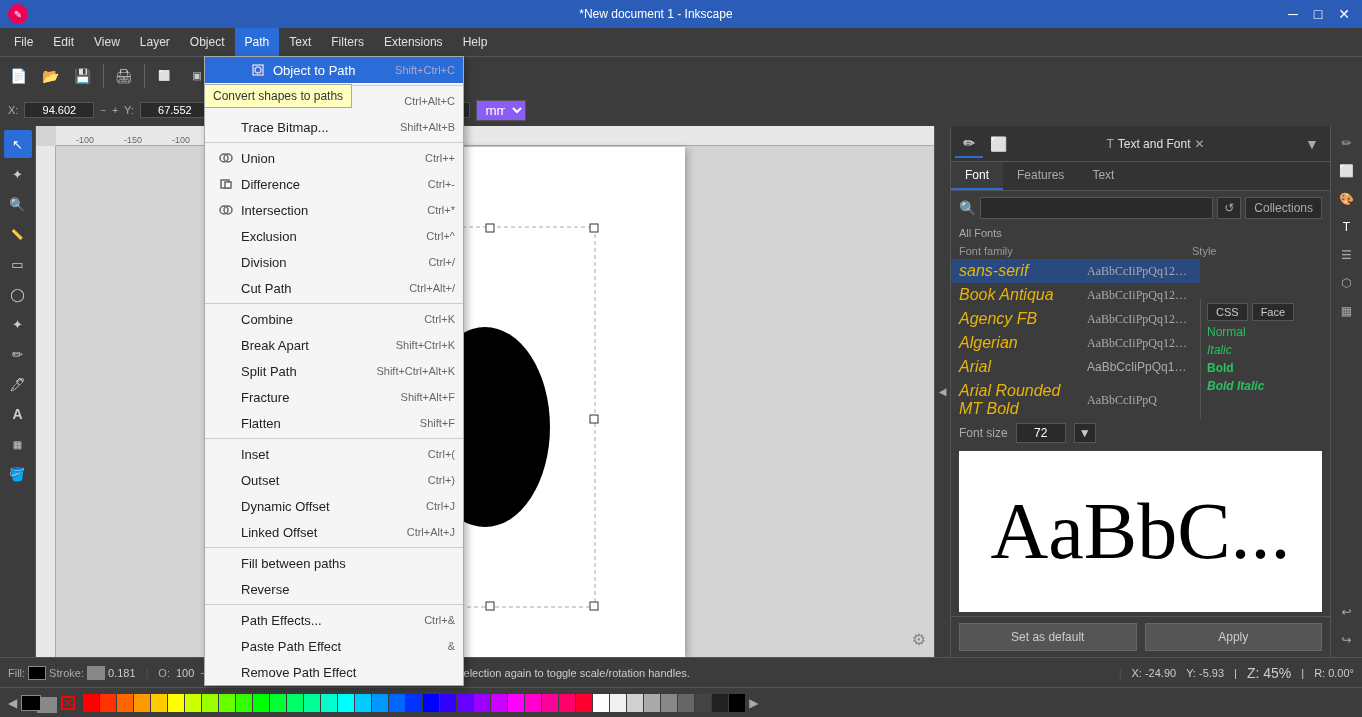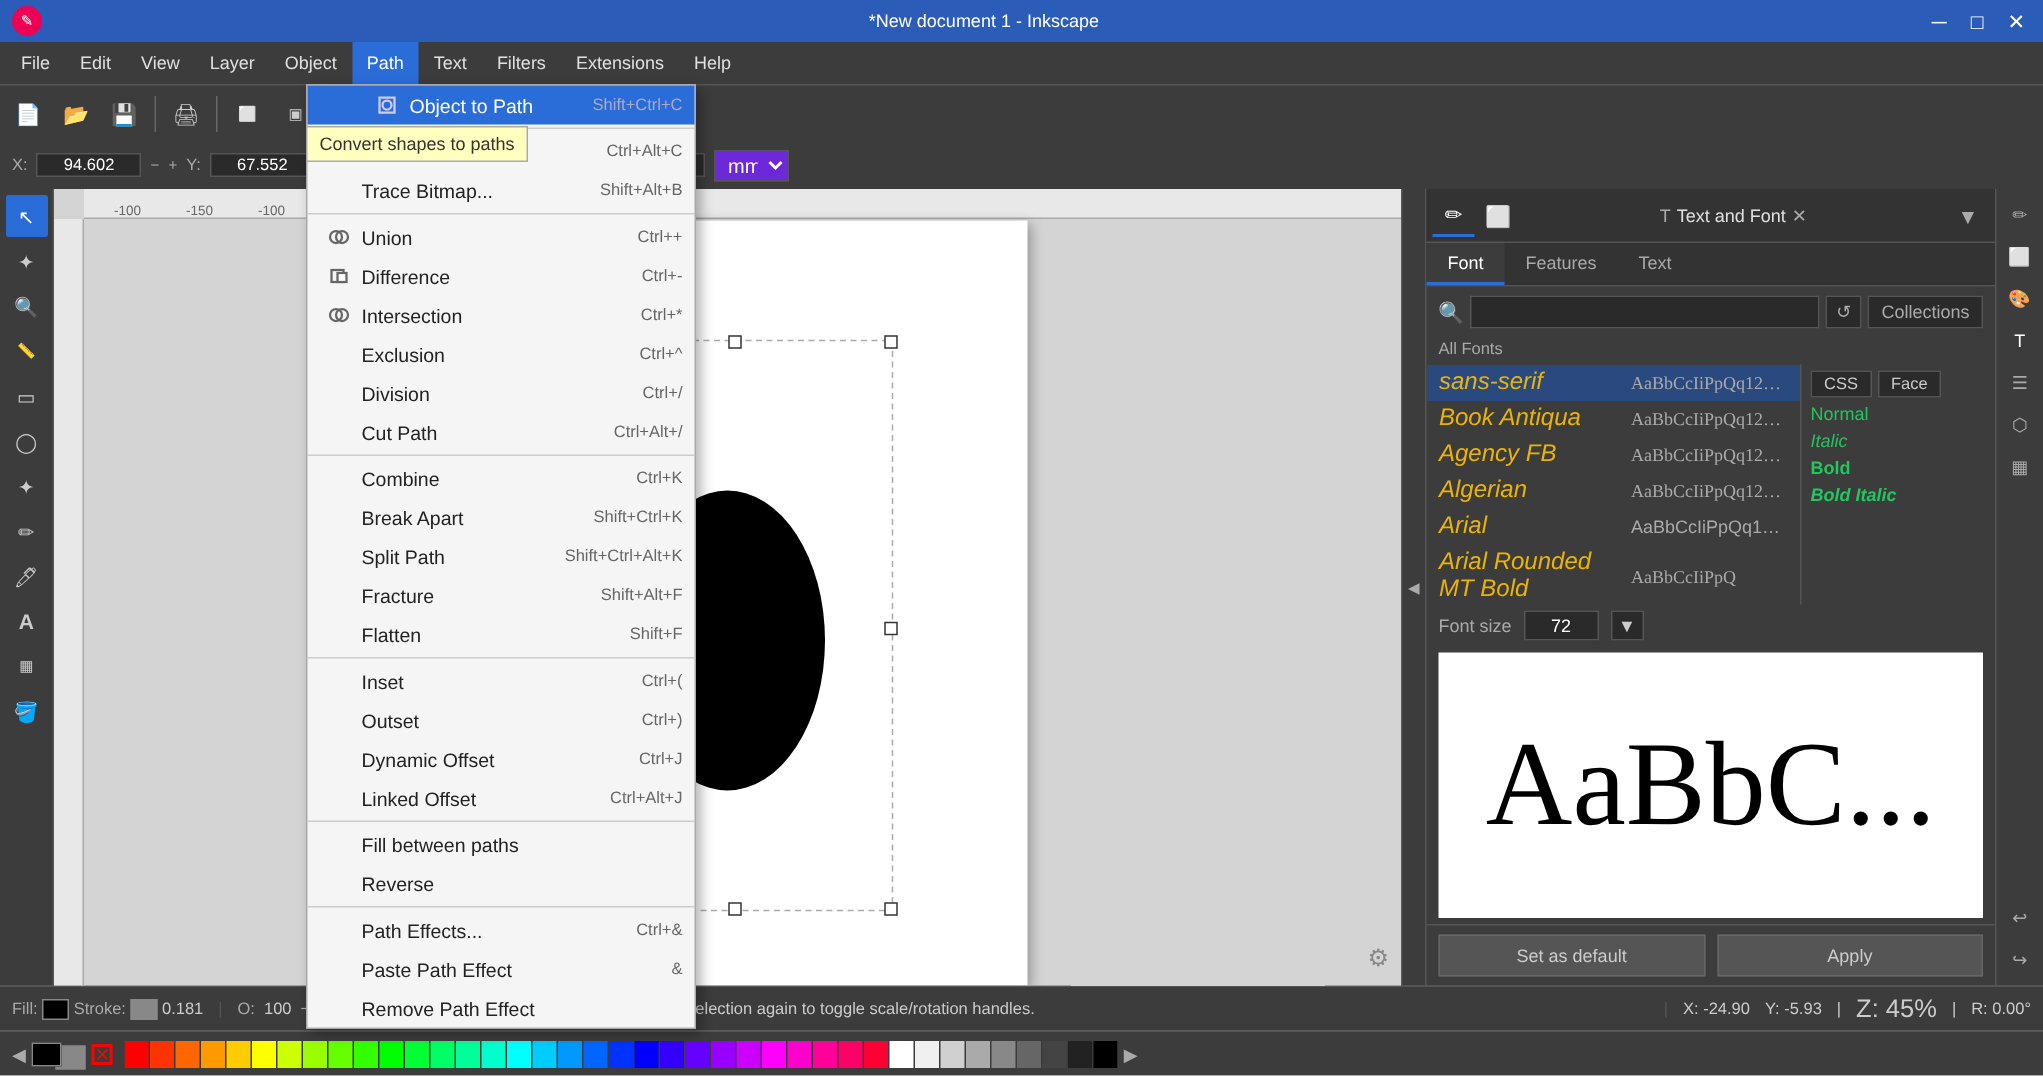--- a/index.html
+++ b/index.html
@@ -553,21 +553,21 @@
   <span class="coord-label">Y:</span>
   <span class="coord-val">67.552</span>
   <span class="coord-btn">−</span>
   <span class="coord-btn">+</span>
   <span style="margin:0 6px;color:#555;">|</span>
   <span class="coord-label">W:</span>
   <span class="coord-val">80.681</span>
   <span style="margin:0 4px;color:#aaa;">🔗</span>
   <span class="coord-label">H:</span>
   <span class="coord-val">157.637</span>
-  <select class="coord-val" style="width:50px;background:#6d28d9;color:white;border:1px solid #555;">
+  <select class="coord-val" style="width:50px;background:#8b5cf6;color:white;border:1px solid #555;">
     <option>mm</option>
     <option>px</option>
     <option>pt</option>
   </select>
 </div>
 
 <div id="main-layout" style="display:flex; height:calc(717px - 28px - 28px - 38px - 32px - 30px - 30px);">
 
   <div id="left-tools">
     <button class="tool-btn active">↖</button>
@@ -661,20 +661,24 @@
       <span class="font-search-icon">🔍</span>
       <input type="text" id="font-search-box" style="">
       <button class="font-refresh-btn">↺</button>
       <button class="font-collections-btn">
         <span>Collections</span>
       </button>
     </div>
 
     <div class="all-fonts-label">All Fonts</div>
 
+    <div class="font-list-header">
+      <span class="font-family-col">Font family</span>
+      <span class="font-style-col">Style</span>
+    </div>
 
     <div style="display:flex;flex:0 0 auto;">
 
       <div id="font-list" style="flex:1;">
 
       <div class="font-row selected">
       <span class="font-name">sans-serif</span>
       <span class="font-preview" style="font-family:'sans-serif',serif;">AaBbCcIiPpQq12369$€c?</span>
     </div>
           <div class="font-row">
@@ -700,21 +704,21 @@
           <div class="font-row">
       <span class="font-name">Bahnschrift</span>
       <span class="font-preview" style="font-family:'Bahnschrift',serif;">AaBbCcIiPpQq12369</span>
     </div>
           <div class="font-row">
       
       
     </div>
         </div>
 
-      <div style="width:130px;border-left:1px solid #555;padding:2px;">
+      <div style="width:130px;border-left:1px solid #555;padding:2px;margin-top:40px;">
         <div style="display:flex;gap:4px;padding:2px 4px;">
           <button class="css-btn">CSS</button>
           <button class="css-btn">Face</button>
         </div>
         <div class="style-item normal">Normal</div>
         <div class="style-item italic">Italic</div>
         <div class="style-item bold">Bold</div>
         <div class="style-item bold-italic">Bold Italic</div>
       </div>
     </div>
@@ -767,21 +771,21 @@
   <div style="display:flex;align-items:center;gap:4px;">
     <span style="color:#aaa;font-size:10px;">⬡</span>
     <span>Layer 1</span>
   </div>
   <span style="color:#555;margin:0 4px;">|</span>
   <span style="flex:1;color:#ccc;font-size:11px;">Ellipse in layer Layer 1. Click selection again to toggle scale/rotation handles.</span>
   <span style="color:#555;margin:0 4px;">|</span>
   <span style="color:#ccc;font-size:11px;">X: -24.90</span>
   <span style="color:#ccc;font-size:11px;margin-left:4px;">Y: -5.93</span>
   <span style="margin:0 4px;">|</span>
-  <span style="color:#ccc;font-size:17px;">Z: 45%</span>
+  <span style="color:#ccc;font-size:14px;">Z: 45%</span>
   <span style="margin:0 4px;">|</span>
   <span style="color:#ccc;font-size:11px;">R: 0.00°</span>
 </div>
 
 <div id="colorbar">
   <span style="color:#aaa;cursor:pointer;font-size:12px;">◀</span>
 
   <div style="display:flex;align-items:center;gap:2px;margin-right:4px;">
     <div style="width:20px;height:16px;background:black;border:1px solid #888;position:relative;z-index:2;"></div>
     <div style="width:20px;height:16px;background:#888;border:1px solid #888;position:relative;margin-left:-6px;margin-top:4px;z-index:1;"></div>

